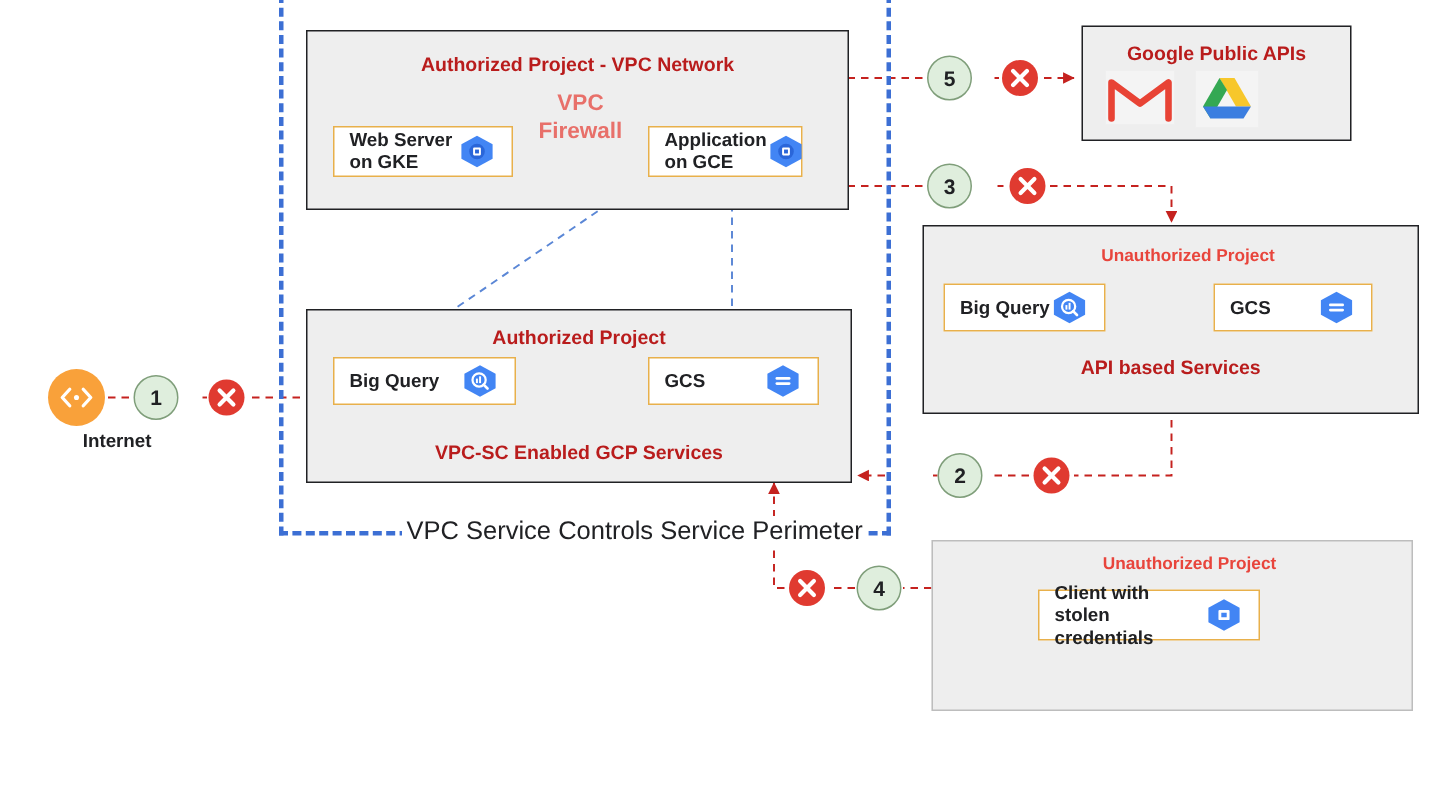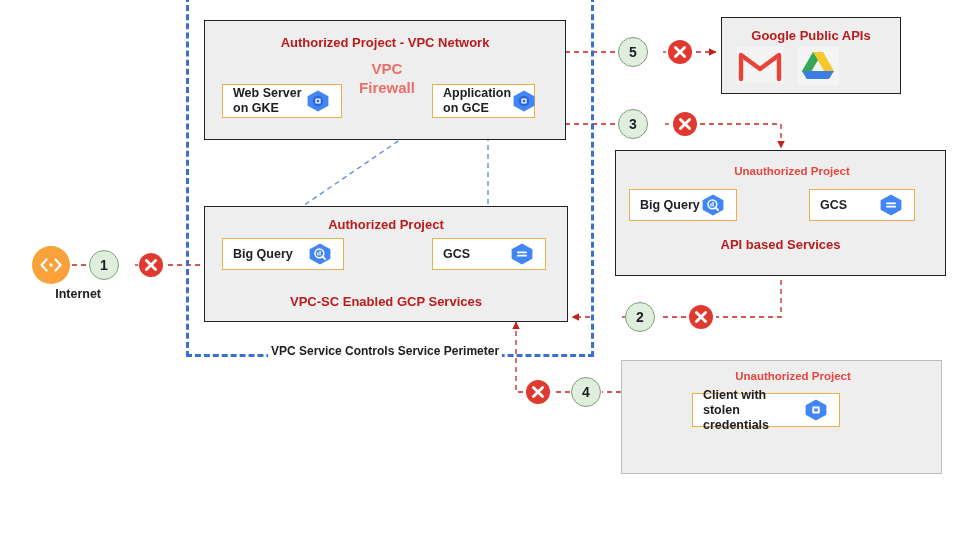--- a/index.html
+++ b/index.html
@@ -12,21 +12,21 @@
   .grayBoxLight{position:absolute;background:#eeeeee;border:1px solid #bdbdbd;box-sizing:border-box;}
   .svcBox{position:absolute;background:#ffffff;border:1.5px solid #e8b04b;box-sizing:border-box;
           display:flex;align-items:center;padding:0 10px;}
   .svcLabel{font-size:12.5px;font-weight:700;line-height:1.2;color:#202124;flex:1;}
   .boxTitle{position:absolute;left:0;right:0;text-align:center;font-size:13px;font-weight:700;color:#b91c1c;}
   .boxTitleRed{position:absolute;left:0;right:0;text-align:center;font-size:11.5px;font-weight:700;color:#e8453c;margin-left:23px;}
   .caption{position:absolute;text-align:right;font-size:12.5px;font-weight:700;color:#202124;}
 
   
   #perimeter{position:absolute;border:3px dashed #3c6fd4;box-sizing:border-box;background:transparent;}
-  #perimeterLabel{position:absolute;font-size:12px;font-weight:700;color:#202124;
+  #perimeterLabel{position:absolute;font-size:17px;font-weight:400;color:#202124;
                   background:#ffffff;padding:0 3px;white-space:nowrap;}
 
   
   .numMarker{position:absolute;width:30px;height:30px;border-radius:50%;
              background:#dfeedd;border:1.5px solid #7f9e7a;
              display:flex;align-items:center;justify-content:center;
              font-size:14px;font-weight:700;color:#202124;box-sizing:border-box;}
   .xBadge{position:absolute;width:26px;height:26px;}
 
   

